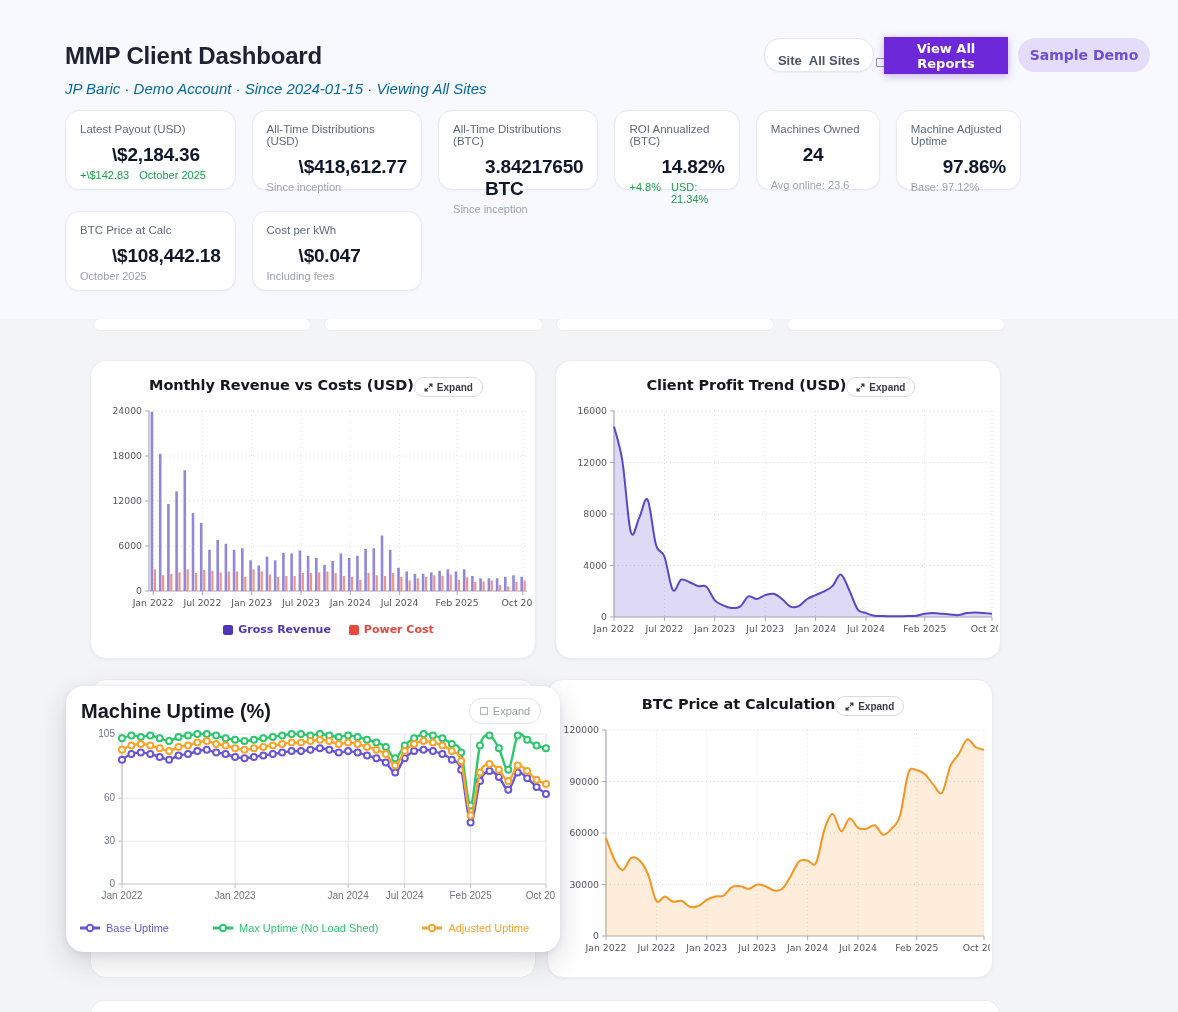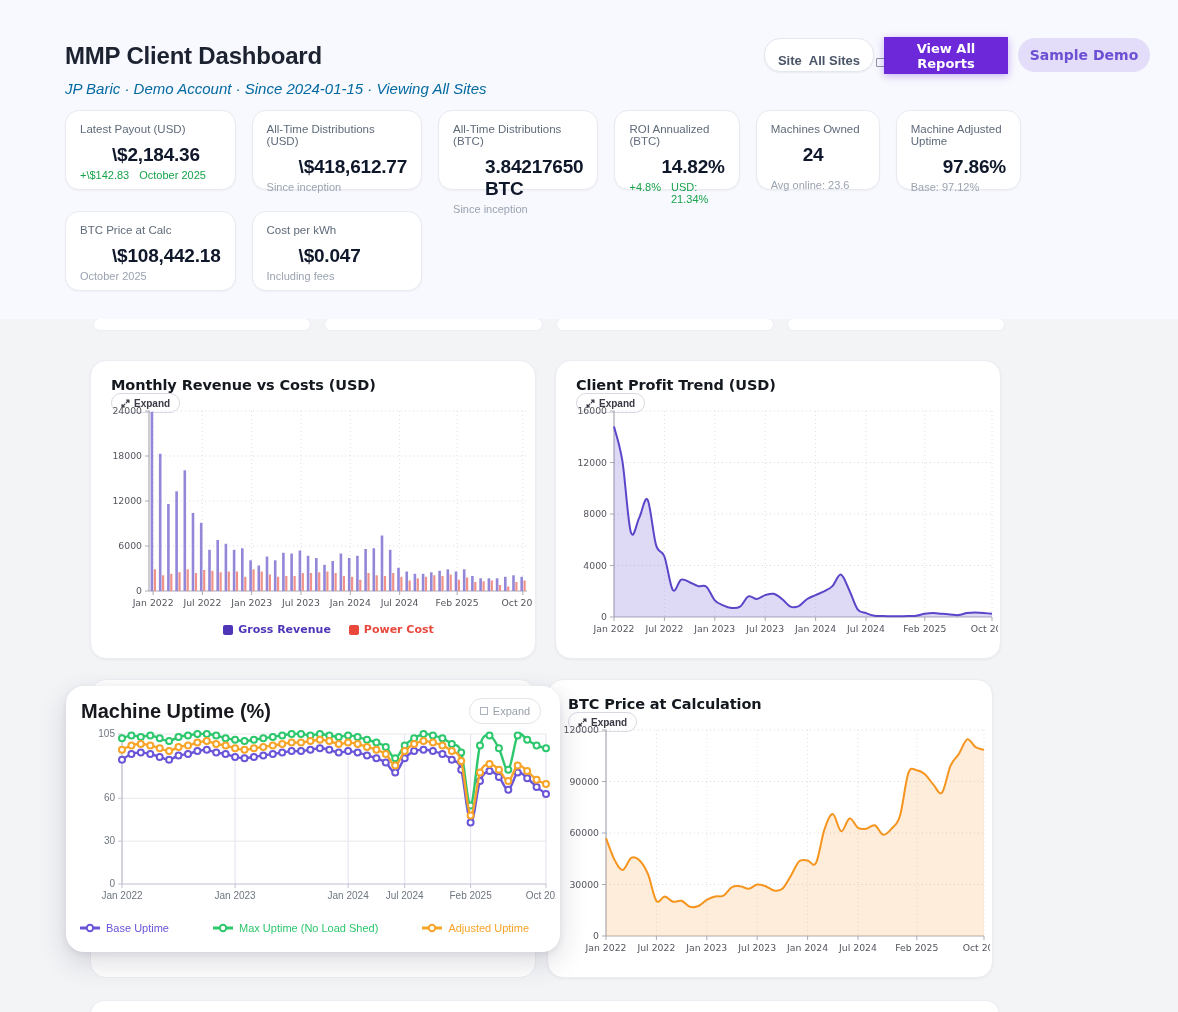--- a/index.html
+++ b/index.html
@@ -23,21 +23,21 @@
             column-gap:16px;row-gap:21px;z-index:3;}
   .kpi-card{height:80px;background:#fff;border:1px solid #e9eaf0;border-radius:14px;padding:12px 14px;
             box-shadow:0 1px 2px rgba(16,24,40,.04);}
   .kpi-label{font-size:11.5px;color:#5f6b7a;}
   .kpi-value{font-size:19px;font-weight:bold;color:#0f172a;margin-top:9px;letter-spacing:-.2px;margin-left:32px;}
   .kpi-sub{display:flex;gap:10px;font-size:11px;margin-top:3px;}
   .ghost-row{position:absolute;left:93px;top:318px;width:912px;display:flex;gap:13px;z-index:1;}
   .ghost-sliver{width:219px;height:13px;background:#fff;border:1px solid #ecedf2;border-radius:8px;}
   .chart-card{position:absolute;width:446px;height:299px;background:#fff;border:1px solid #ececf2;border-radius:16px;
               box-shadow:0 1px 3px rgba(16,24,40,.05);font-family:"DejaVu Sans",sans-serif;}
-  .chart-head{position:absolute;left:20px;right:14px;top:16px;display:flex;justify-content:center;align-items:flex-start;flex-direction:column;}
+  .chart-head{position:absolute;left:20px;right:14px;top:16px;display:flex;justify-content:center;align-items:flex-start;}
   .chart-title{font-size:14.5px;font-weight:bold;color:#14181f;letter-spacing:-.1px;}
   .expand-btn{display:flex;align-items:center;gap:4px;height:20px;padding:0 9px;background:#fff;border:1px solid #d9d9e2;
               border-radius:10px;font-size:10px;font-weight:bold;color:#3a3a44;cursor:pointer;}
   .expand-btn svg{display:block;}
   .chart-svg-wrap{position:absolute;left:12px;top:44px;}
   .legend-row{position:absolute;left:0;right:0;display:flex;justify-content:center;gap:18px;font-size:11px;font-weight:bold;padding-left:31px;}
   .legend-item{display:flex;align-items:center;gap:5px;}
   .legend-swatch{width:10px;height:10px;border-radius:2px;display:inline-block;}
   .card-uptime{position:absolute;left:66px;top:686px;width:494px;height:266px;background:#fff;border-radius:18px;
                box-shadow:0 10px 28px rgba(30,30,60,.16),0 2px 6px rgba(30,30,60,.08);z-index:6;

